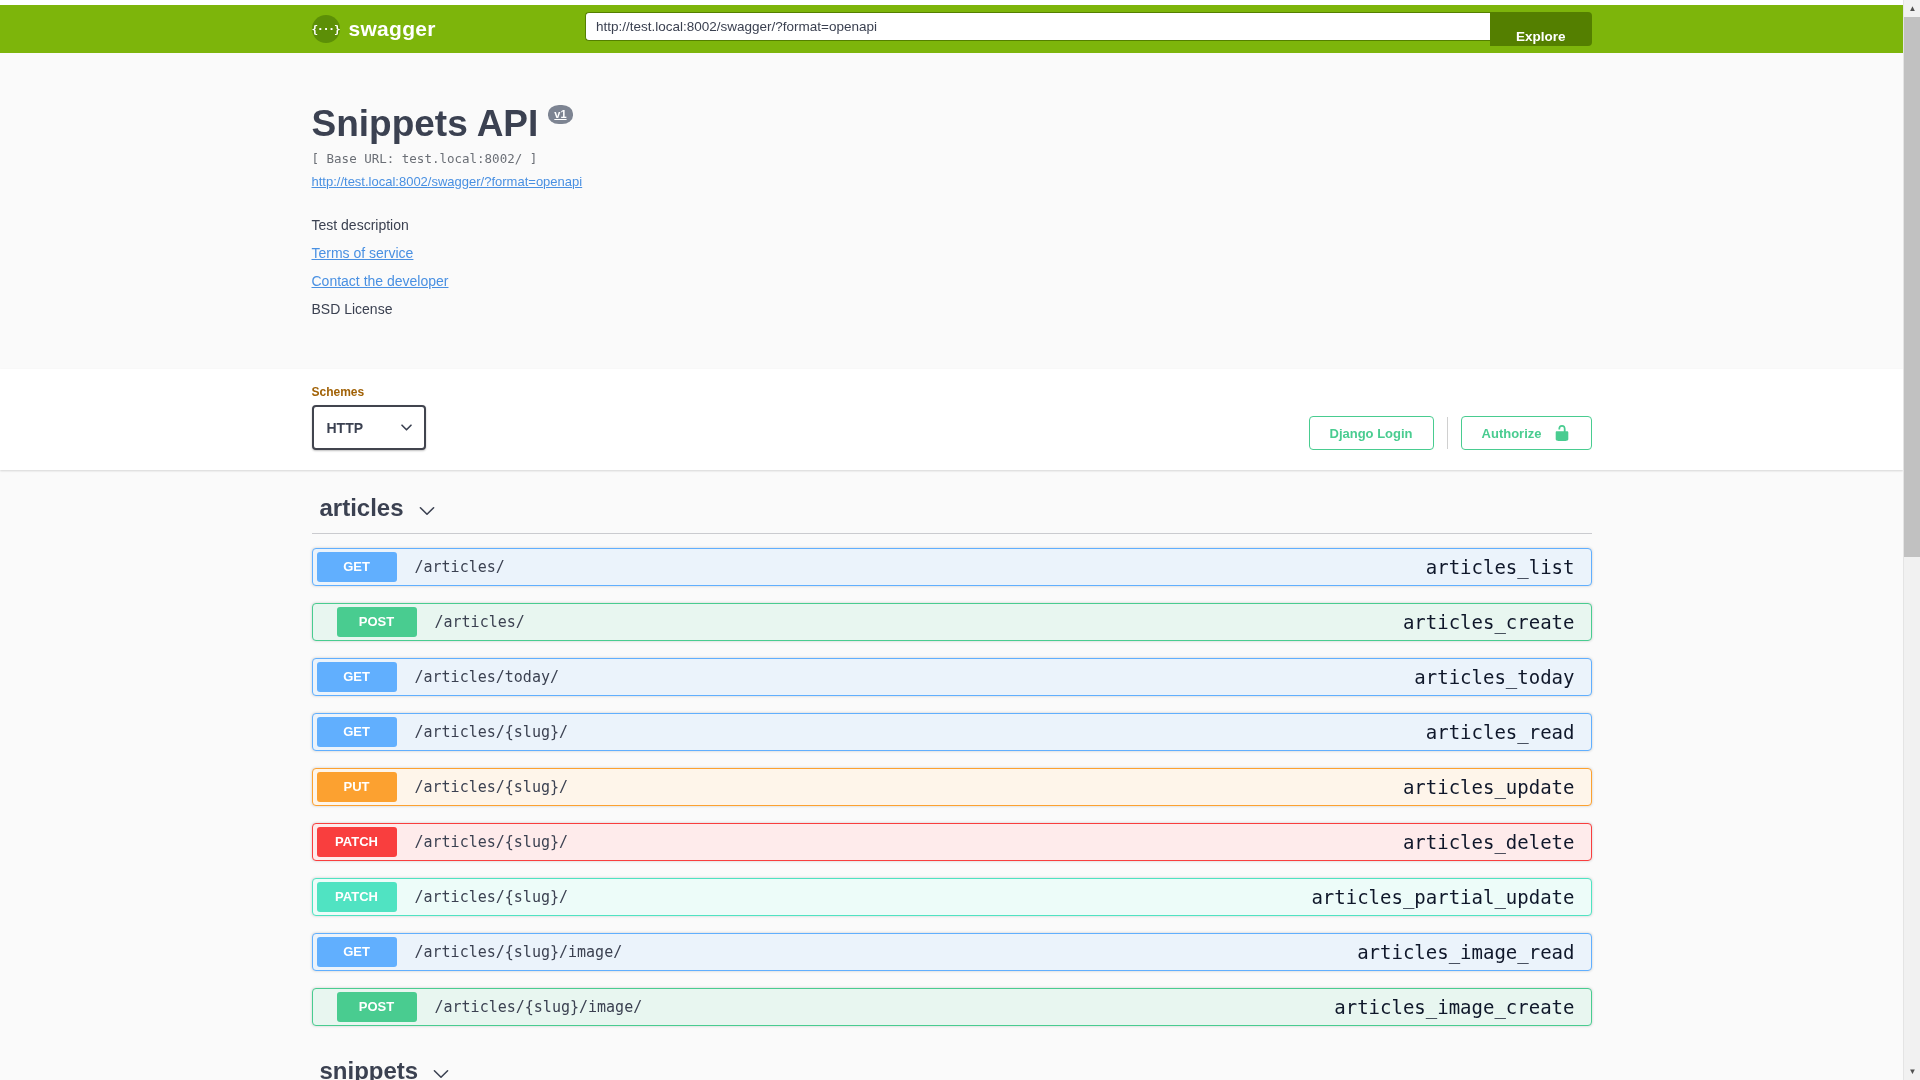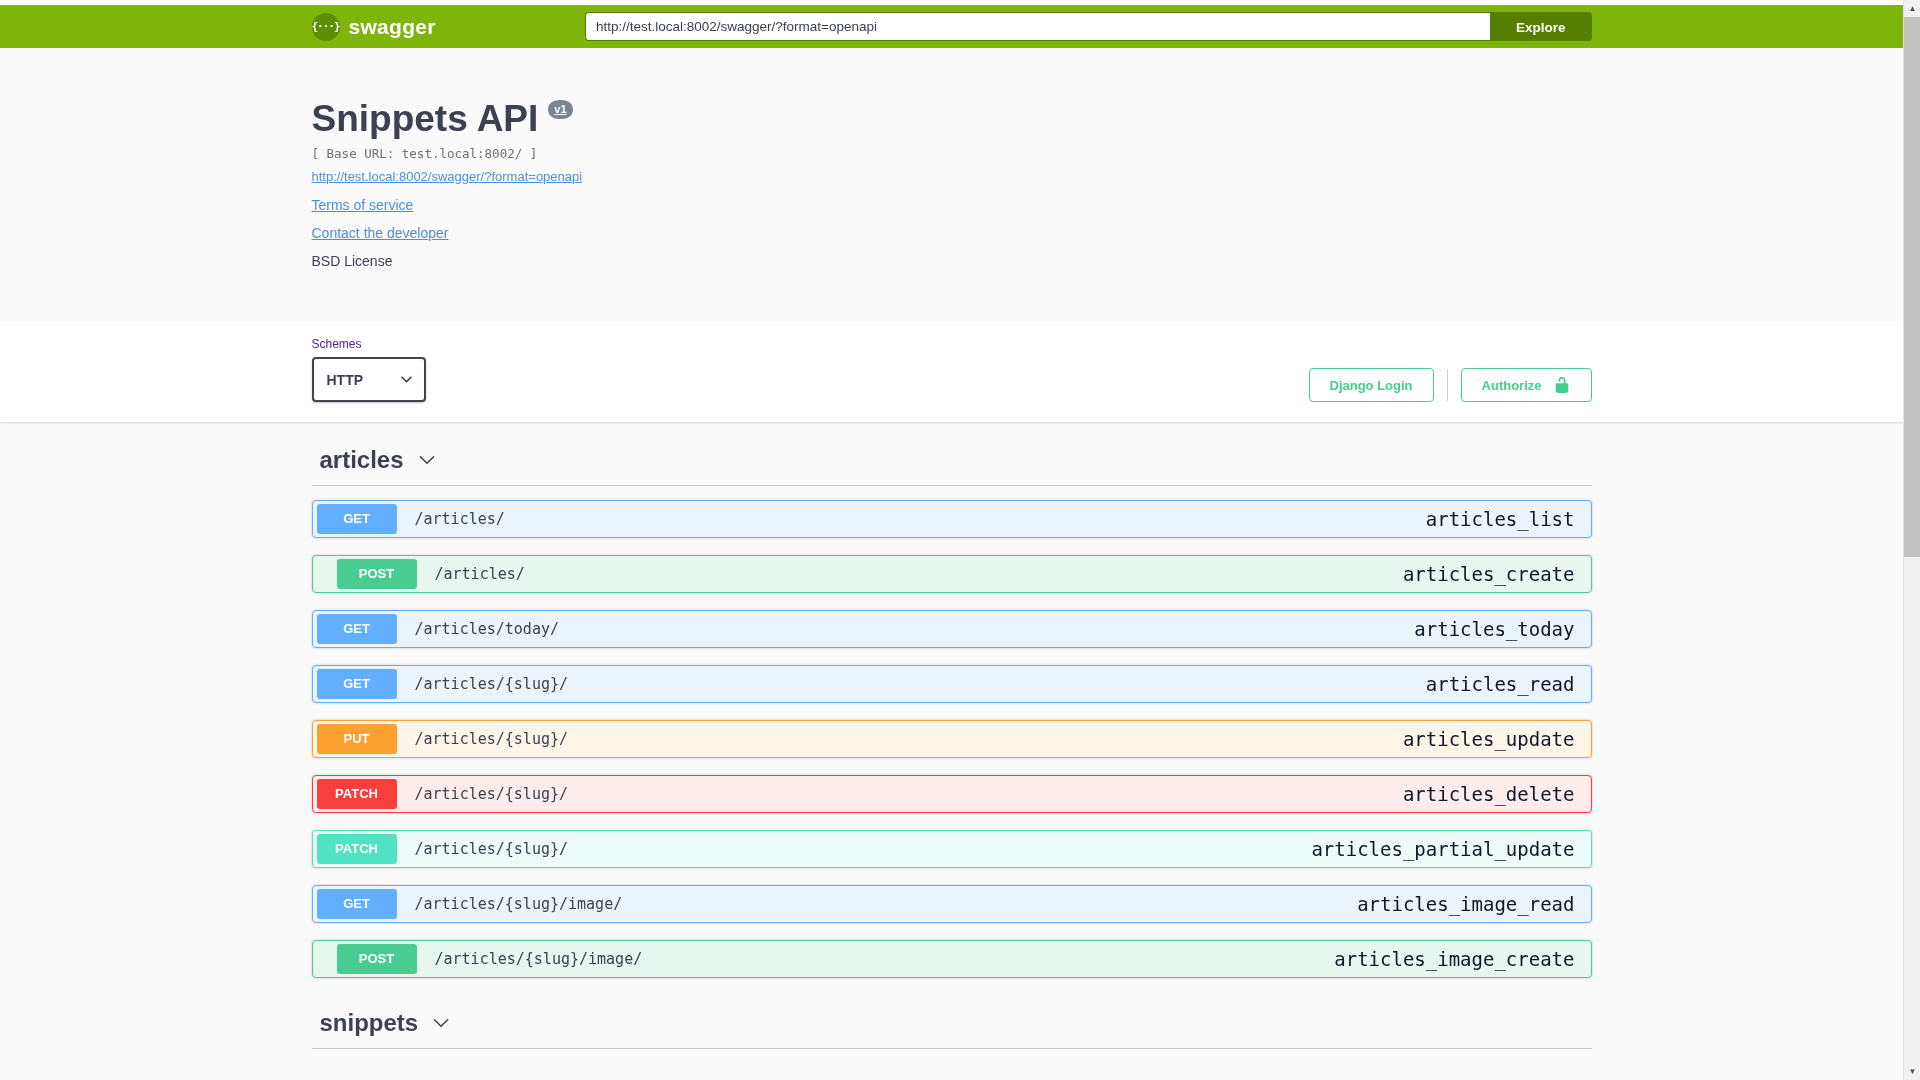--- a/index.html
+++ b/index.html
@@ -28,21 +28,21 @@
   }
   .brand-text { color:#ffffff; font-size:21px; font-weight:bold; letter-spacing:.3px; }
   .explore-form { display:flex; align-items:stretch; }
   .spec-url-input {
     width:905px; height:29px; border:1px solid #547f00; border-right:none;
     border-radius:4px 0 0 4px; padding:0 10px;
     font-family:"Liberation Sans", sans-serif; font-size:13.5px; color:#3b4151;
     outline:none; background:#ffffff;
   }
   .explore-btn {
-    height:29px; padding:8px 26px; border:none; border-radius:0 4px 4px 0;
+    height:29px; padding:17px 26px; border:none; border-radius:0 4px 4px 0;
     background:#547f00; color:#ffffff; font-weight:bold; font-size:13.5px;
     cursor:pointer; font-family:"Liberation Sans", sans-serif;
   }
 
   
   .info-section { padding-top:50px; padding-bottom:0; }
   .api-title { font-size:37px; font-weight:bold; margin:0 0 6px; color:#3b4151; display:flex; align-items:flex-start; gap:10px; }
   .version-badge {
     background:#7d8492; color:#ffffff; font-size:11px; font-weight:bold;
     border-radius:45%; padding:4px 6px; line-height:1; margin-top:2px;text-decoration:underline;
@@ -60,42 +60,42 @@
   .info-link:first-of-type { margin-top:23px; }
   .license-text { font-size:14px; margin-top:12px; color:#3b4151; }
 
   
   .scheme-container {
     margin-top:52px; background:#ffffff;
     box-shadow:0 1px 2px 0 rgba(0,0,0,.15);
     padding:16px 0 20px;
   }
   .scheme-inner { display:flex; align-items:flex-end; justify-content:space-between; }
-  .schemes-label { display:block; font-size:12px; font-weight:normal; color:#4c1d95; margin-bottom:6px; }
+  .schemes-label { display:block; font-size:12px; font-weight:bold; color:#a16207; margin-bottom:6px; }
   .schemes-select {
     width:114px; height:45px; background:#ffffff;
     border:2px solid #41444e; border-radius:4px;
     box-shadow:0 1px 2px 0 rgba(0,0,0,.25);
     display:flex; align-items:center; justify-content:space-between;
     padding:0 10px 0 13px; font-size:14px; font-weight:bold; color:#3b4151;
     cursor:pointer;
   }
   .auth-wrapper { display:flex; align-items:center; }
   .btn-outline-green {
     height:34px; background:transparent; border:1px solid #49cc90; border-radius:4px;
     color:#49cc90; font-weight:bold; font-size:13px; padding:0 20px; cursor:pointer;
     display:flex; align-items:center; gap:11px;
     font-family:"Liberation Sans", sans-serif;
   }
   .auth-divider { width:1px; height:32px; background:#d0d0d0; margin:0 13px; }
 
   
   .sections-wrap { padding-top:10px; padding-bottom:40px; }
   .tag-header {
-    display:flex; align-items:center; gap:12px;
+    display:flex; align-items:flex-end; gap:12px;
     font-size:24px; font-weight:bold; color:#3b4151;
     margin:0; padding:14px 8px 11px 8px;
     border-bottom:1px solid rgba(59,65,81,.25);
     cursor:pointer;
   }
   .tag-section { margin-bottom:6px; }
   .tag-section .opblock:first-of-type { margin-top:14px; }
   .opblock {
     display:flex; align-items:center;
     height:38px; padding:0 4px;
@@ -164,20 +164,21 @@
     </div>
   </div>
 
   <div class="container info-section">
     <h1 class="api-title">
       <span>Snippets API</span>
       <span class="version-badge">v1</span>
     </h1>
     <div class="base-url">[ Base URL: test.local:8002/ ]</div>
     <a class="spec-link">http://test.local:8002/swagger/?format=openapi</a>
+    <p class="description">Test description</p>
     <a class="info-link">Terms of service</a>
     <a class="info-link">Contact the developer</a>
     <div class="license-text">BSD License</div>
   </div>
 
   <div class="scheme-container">
     <div class="container scheme-inner">
       <div>
         <label class="schemes-label">Schemes</label>
         <div class="schemes-select">

